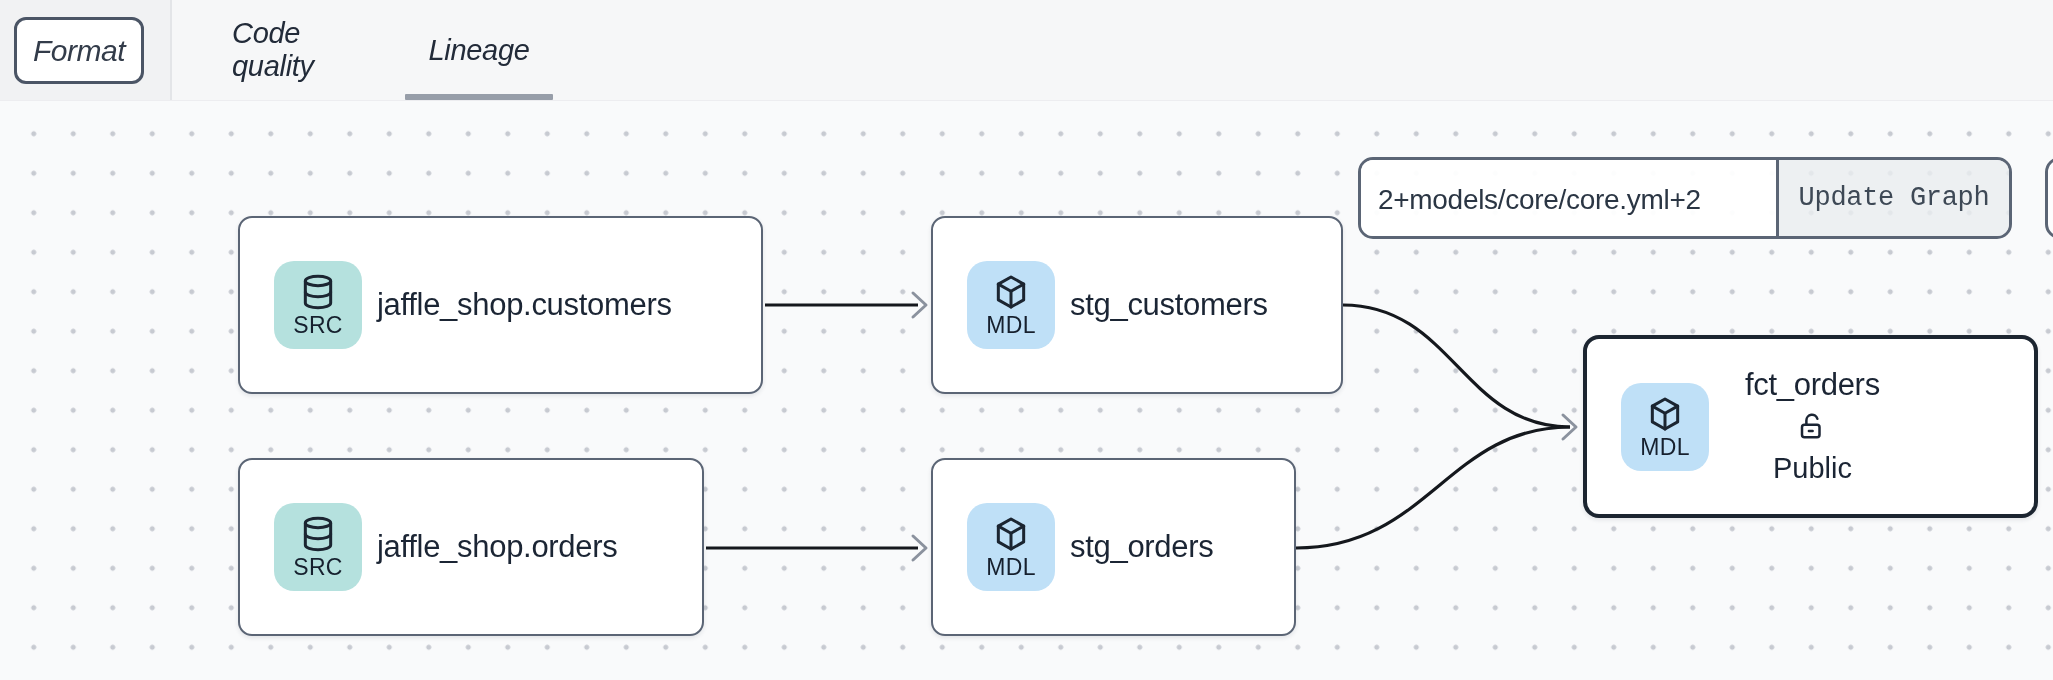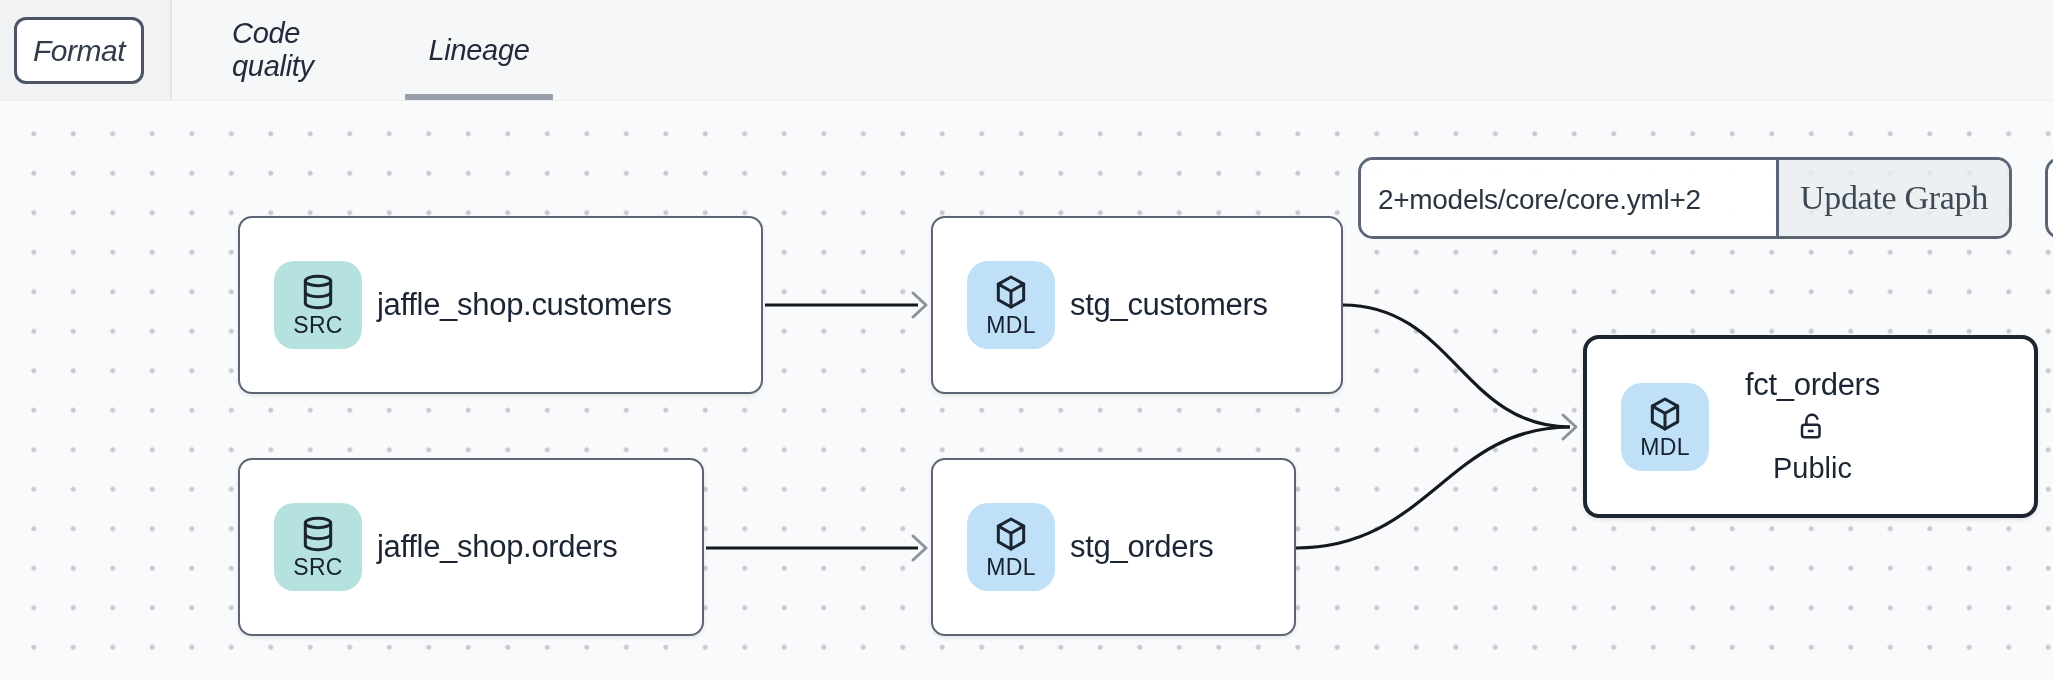--- a/index.html
+++ b/index.html
@@ -40,41 +40,41 @@
     position:absolute;background:#ffffff;border:2.5px solid #5b6575;border-radius:14px;
     display:flex;align-items:center;padding-left:34px;
     box-shadow:0 2px 4px rgba(25,35,55,0.10);cursor:pointer;
   }
   .node.selected{border:4.5px solid #1c2530;border-radius:16px;}
   .badge{
     width:88px;height:88px;border-radius:20px;flex:0 0 auto;
     display:flex;flex-direction:column;align-items:center;justify-content:center;gap:3px;
   }
   .badge.src{background:#b5e1de;}
-  .badge.mdl{background:#bfe0f7;border-radius:21px;}
+  .badge.mdl{background:#bfe0f7;}
   .badge svg{display:block;}
   .badge-label{font-size:23px;font-weight:500;color:#16202e;letter-spacing:0.3px;line-height:1;}
   .node-label{font-size:31px;color:#1b2534;margin-left:15px;letter-spacing:-0.3px;white-space:nowrap;}
   .node-text-col{display:flex;flex-direction:column;margin-left:36px;gap:9px;}
   .node-title{font-size:31px;color:#1b2534;letter-spacing:-0.3px;line-height:1.1;}
   .access-row{display:flex;align-items:center;gap:11px;font-size:29px;color:#1b2534;flex-direction:column;}
   
   .selector-group{
     position:absolute;left:1358px;top:56px;width:654px;height:82px;
     border:3px solid #5b6575;border-radius:15px;display:flex;overflow:hidden;
     background:transparent;
   }
   .selector-input{
     flex:1 1 auto;border:none;outline:none;background:rgba(255,255,255,0.95);
     font-family:"Liberation Sans",sans-serif;font-size:28px;color:#2b3644;
     padding:4px 0 0 17px;letter-spacing:-0.3px;min-width:0;
   }
   .update-btn{
     flex:0 0 233px;border:none;border-left:3px solid #5b6575;background:rgba(234,237,240,0.8);
-    font-family:Liberation Serif, serif;font-size:34px;color:#3e4956;
+    font-family:Liberation Mono, monospace;font-size:27px;color:#3e4956;
     display:flex;align-items:center;justify-content:center;letter-spacing:-0.3px;cursor:pointer;
   }
   .cutoff-btn{
     position:absolute;left:2045px;top:56px;width:60px;height:82px;
     border:3px solid #5b6575;border-radius:15px;background:#fdfdfe;cursor:pointer;
   }
 </style>
 </head>
 <body>
 

